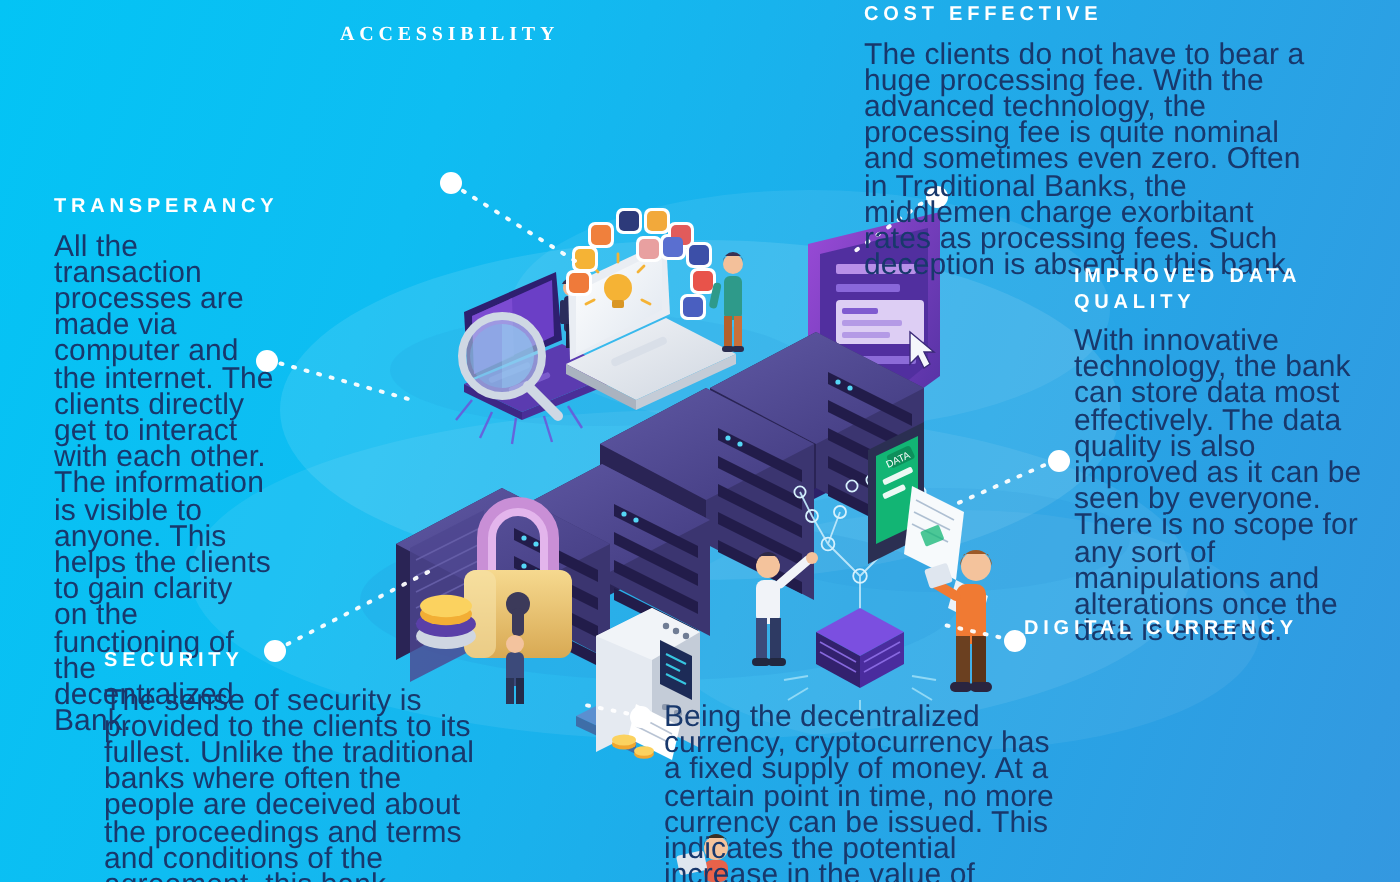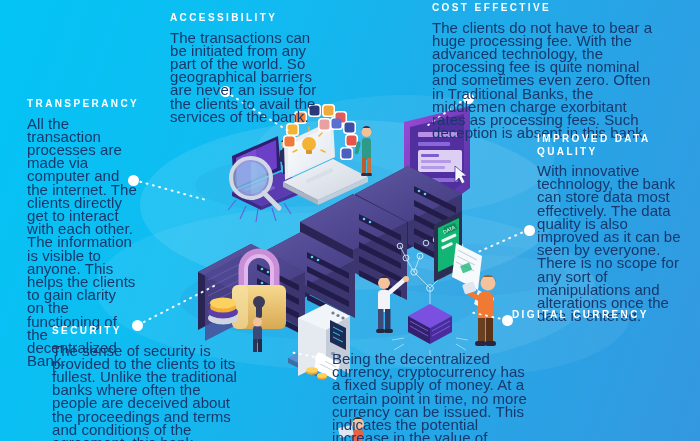--- a/index.html
+++ b/index.html
@@ -44,21 +44,21 @@
     text-transform: uppercase;
   }
   .callout p {
     margin: 0;
     color: #18386c;
     font-size: 15px;
     line-height: 13.2px;
     letter-spacing: 0.05px;
   }
 
-  #c-accessibility  { left: 170px; top: 12px;  width: 160px; }
+  #c-accessibility  { left: 170px; top: 12px;  width: 160px; font-family: Liberation Serif, serif; }
   #c-cost           { left: 432px; top: 2px;   width: 230px; }
   #c-transparency   { left: 27px;  top: 98px;  width: 110px; }
   #c-improved       { left: 537px; top: 133px; width: 150px; }
   #c-digital        { left: 512px; top: 285px; width: 168px; margin-top: 24px; }
   #c-security       { left: 32px;  top: 325px; width: 190px; margin-left: 20px; }
   #c-circulation    { left: 332px; top: 352px; width: 205px; }
   .dot {
     position: absolute;
     width: 11px; height: 11px;
     border-radius: 50%;
@@ -492,21 +492,20 @@
   <div class="dot" style="left:220px; top:86px;"></div>
   <div class="dot" style="left:463px; top:93px;"></div>
   <div class="dot" style="left:128px; top:175px;"></div>
   <div class="dot" style="left:524px; top:225px;"></div>
   <div class="dot" style="left:502px; top:315px;"></div>
   <div class="dot" style="left:132px; top:320px;"></div>
   <div class="dot" style="left:315px; top:353px;"></div>
 
   <div class="callout" id="c-accessibility">
     <h3>ACCESSIBILITY</h3>
-    <p>The transactions can be initiated from any part of the world. So geographical barriers are never an issue for the clients to avail the services of the bank.</p>
   </div>
 
   <div class="callout" id="c-cost">
     <h3>COST EFFECTIVE</h3>
     <p>The clients do not have to bear a huge processing fee. With the advanced technology, the processing fee is quite nominal and sometimes even zero. Often in Traditional Banks, the middlemen charge exorbitant rates as processing fees. Such deception is absent in this bank.</p>
   </div>
 
   <div class="callout" id="c-improved">
     <h3>IMPROVED DATA QUALITY</h3>
     <p>With innovative technology, the bank can store data most effectively. The data quality is also improved as it can be seen by everyone. There is no scope for any sort of manipulations and alterations once the data is entered.</p>

